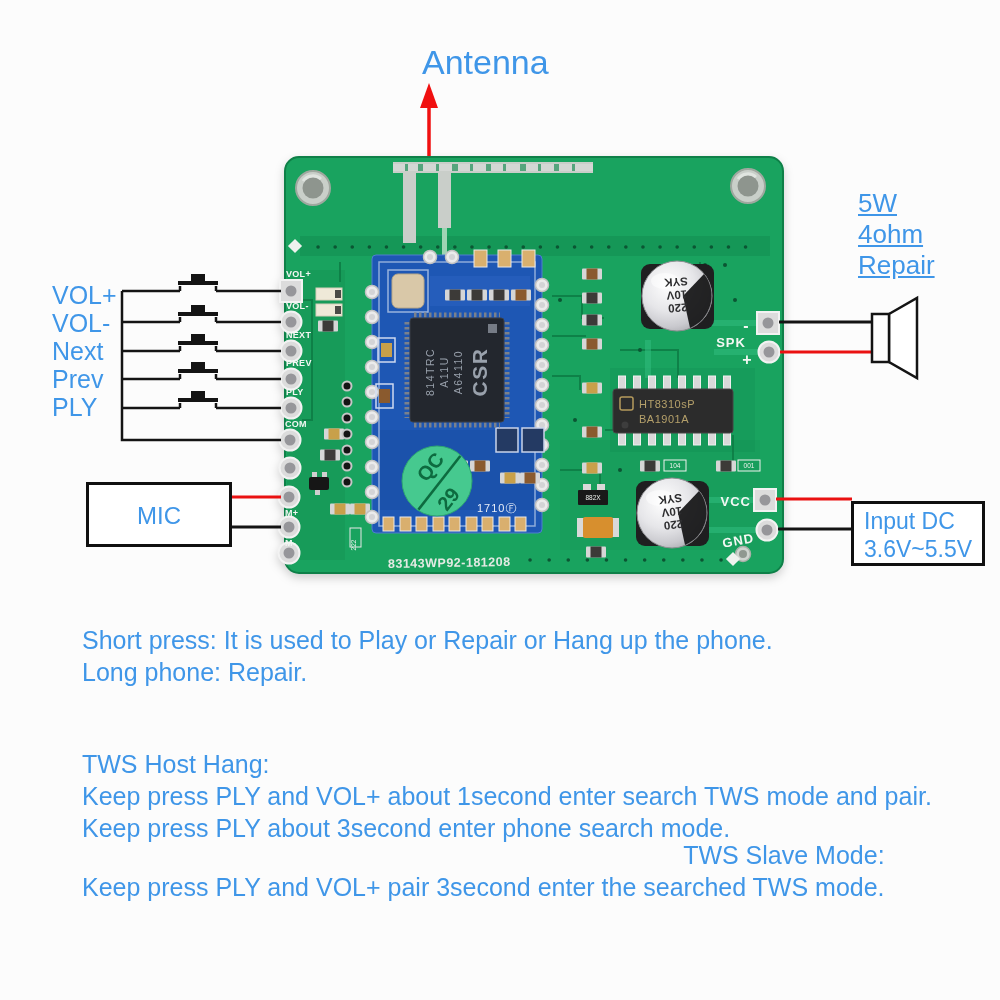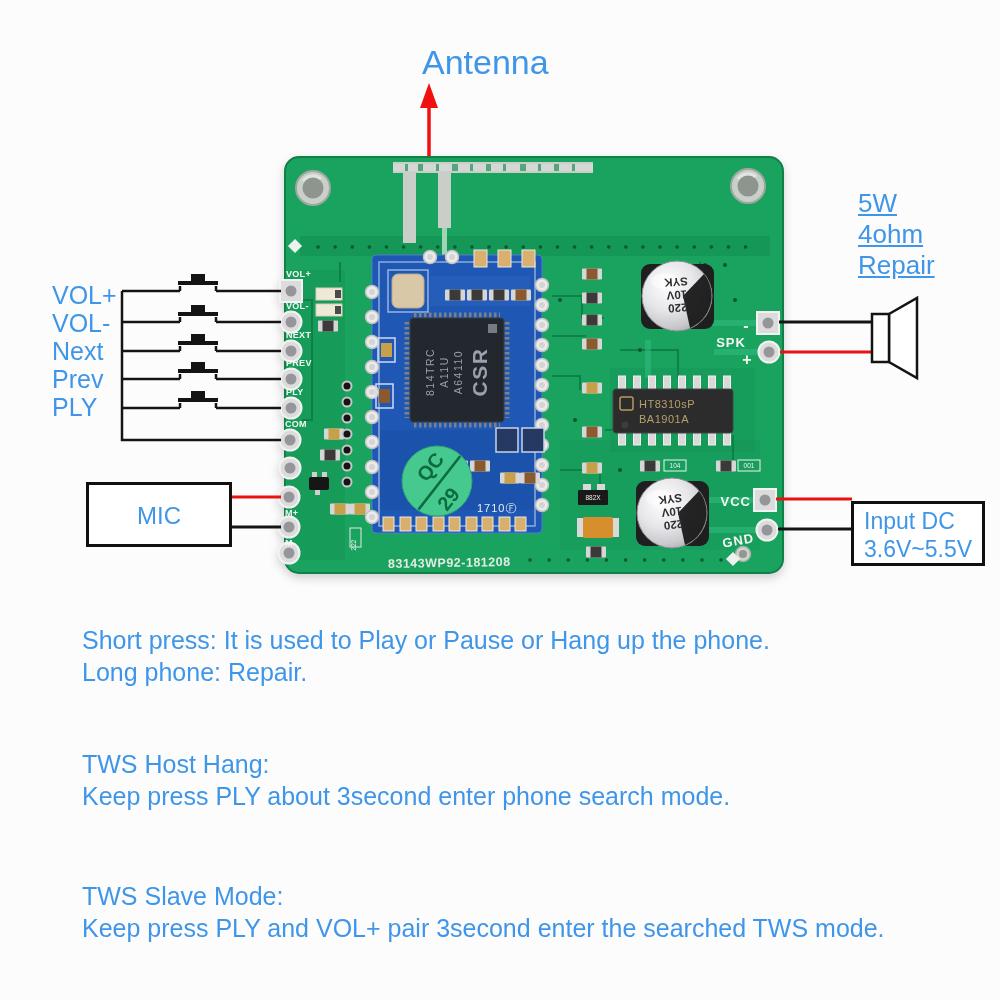--- a/index.html
+++ b/index.html
@@ -448,27 +448,28 @@
   <div class="sp-line">4ohm</div>
   <div class="sp-line">Repair</div>
 </div>
 
 <div class="anno-box dc-box">
   <div>Input DC</div>
   <div>3.6V~5.5V</div>
 </div>
 
 <div class="para" style="top:624px;">
-  <div>Short press: It is used to Play or Pause or Hang up the phone.</div>
+  <div>Short press: It is used to Play or Repair or Hang up the phone.</div>
   <div>Long phone: Repair.</div>
 </div>
 
 <div class="para" style="top:748px;">
   <div>TWS Host Hang:</div>
+  <div>Keep press PLY and VOL+ about 1second enter search TWS mode and pair.</div>
   <div>Keep press PLY about 3second enter phone search mode.</div>
 </div>
 
-<div class="para" style="top:880px;">
+<div class="para" style="top:839px;text-align:right;">
   <div>TWS Slave Mode:</div>
   <div>Keep press PLY and VOL+ pair 3second enter the searched TWS mode.</div>
 </div>
 
 </div>
 
 </body></html>

